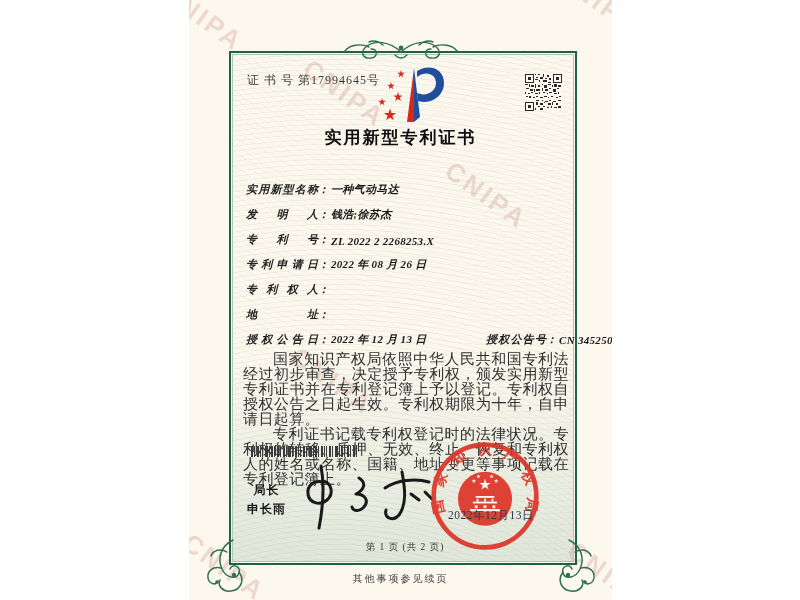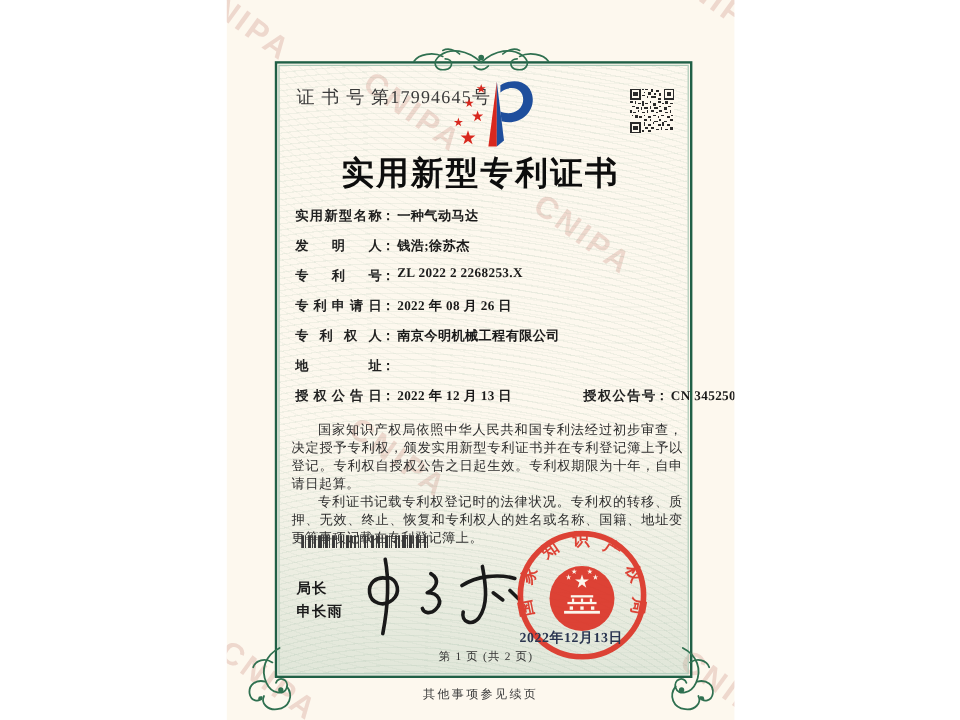--- a/index.html
+++ b/index.html
@@ -55,61 +55,61 @@
       repeating-radial-gradient(circle at 85% -60%, rgba(120,162,136,0.06) 0 1px, rgba(0,0,0,0) 1px 6px),
       linear-gradient(to bottom, rgba(168,196,178,0) 60%, rgba(160,190,170,0.30) 100%);
     pointer-events: none;
   }
   .ornament-top { position: absolute; left: 142px; top: 38px; width: 140px; height: 27px; }
   .ornament-bl  { position: absolute; left: 14px;  top: 538px; width: 54px; height: 56px; }
   .ornament-br  { position: absolute; left: 356px; top: 538px; width: 54px; height: 56px; transform: scaleX(-1); }
   
   .cert-no {
     position: absolute; left: 58px; top: 72px;
-    font-size: 15px; letter-spacing: 1px; color: #3a3a3a;
+    font-size: 12px; letter-spacing: 1px; color: #3a3a3a;
   }
   .logo { position: absolute; left: 182px; top: 64px; width: 74px; height: 64px; }
   .qr   { position: absolute; left: 336px; top: 74px; width: 37px; height: 37px; }
   .title {
     position: absolute; left: 0; top: 126px; width: 423px;
-    text-align: center; font-size: 27px; font-weight: bold;
+    text-align: center; font-size: 17px; font-weight: bold;
     letter-spacing: 2px; color: #0d0d0d;
   }
   
   .fields { position: absolute; left: 57px; top: 172px; width: 320px; font-size: 11px; }
-  .row { position: relative; height: 25px; display: flex; align-items: flex-start; white-space: nowrap; }
+  .row { position: relative; height: 25px; display: flex; align-items: flex-end; white-space: nowrap; font-style: italic; }
   .lbl {
     display: inline-block; width: 72px;
     text-align: justify; text-align-last: justify; text-justify: inter-character;
     color: #222; font-weight: 600;
   }
   .colon { margin: 0 2px 0 0; font-weight: 600; }
   .val { font-weight: 700; color: #1a1a1a; letter-spacing: 0.3px; }
   .pair2 { position: absolute; left: 204px; display: flex; align-items: center; }
   .lbl2 {
     display: inline-block; width: 60px;
     text-align: justify; text-align-last: justify; text-justify: inter-character;
     color: #222; font-weight: 600; margin-left: 36px;
   }
   
   .paras {
     position: absolute; left: 54px; top: 352px; width: 326px;
-    font-size: 11px; line-height: 15px; color: #2e2e2e;
+    font-size: 15px; line-height: 15px; color: #2e2e2e;
     text-align: justify; letter-spacing: 0.4px;
   }
   .paras p { text-indent: 2em; }
   
   .barcode { position: absolute; left: 62px; top: 446px; width: 106px; height: 11px; }
   .issuer { position: absolute; left: 58px; top: 481px; font-size: 12px; font-weight: 700; color: #1a1a1a; }
-  .issuer div { line-height: 19px; letter-spacing: 1px; }
+  .issuer div { line-height: 19px; letter-spacing: 1px; text-align: center; }
   .signature { position: absolute; left: 100px; top: 452px; width: 170px; height: 88px; }
   .seal { position: absolute; left: 240px; top: 440px; width: 112px; height: 112px; }
   .seal-date {
-    position: absolute; left: 244px; top: 524px; width: 116px;
-    text-align: left; font-size: 11.5px; font-weight: 700;
+    position: absolute; left: 244px; top: 508px; width: 116px;
+    text-align: center; font-size: 11.5px; font-weight: 400;
     color: #2a3550; letter-spacing: 0.5px;
   }
   .page-num {
     position: absolute; left: 40px; top: 541px; width: 352px;
     text-align: center; font-size: 9.5px; color: #333; letter-spacing: 1px;
   }
   .continuation {
     position: absolute; left: 0; top: 572px; width: 423px;
     text-align: center; font-size: 10px; color: #3c3c3c; letter-spacing: 2px;
   }
@@ -225,21 +225,20 @@
           <span class="val">ZL 2022 2 2268253.X</span>
       </div>
       <div class="row">
         <span class="lbl">专利申请日</span>
           <span class="colon">：</span>
           <span class="val">2022 年 08 月 26 日</span>
       </div>
       <div class="row">
         <span class="lbl">专利权人</span>
           <span class="colon">：</span>
-          <span class="val">南京今明机械工程有限公司</span>
       </div>
       <div class="row">
         <span class="lbl">地址</span>
           <span class="colon">：</span>
       </div>
       <div class="row">
         <span class="lbl">授权公告日</span>
           <span class="colon">：</span>
           <span class="val">2022 年 12 月 13 日</span>
         <span class="pair2">

